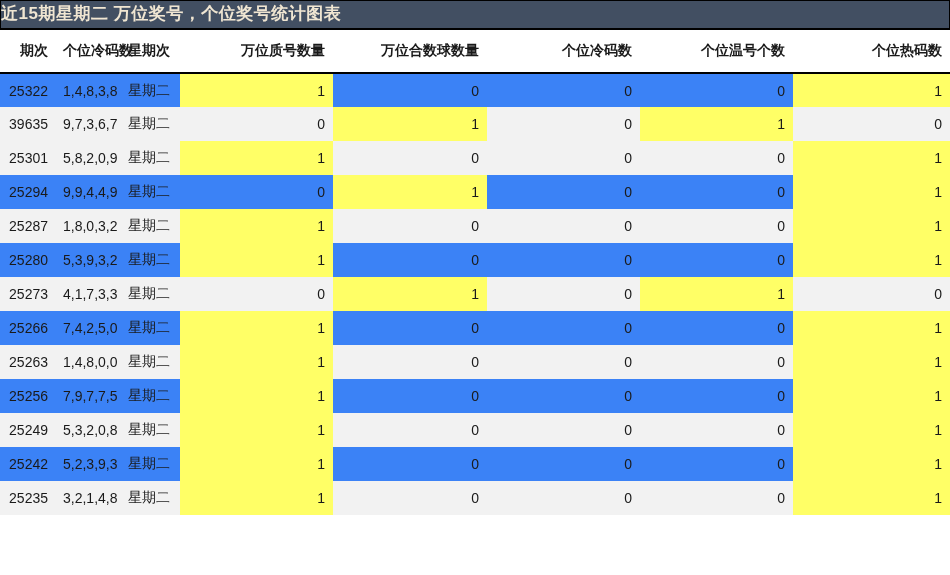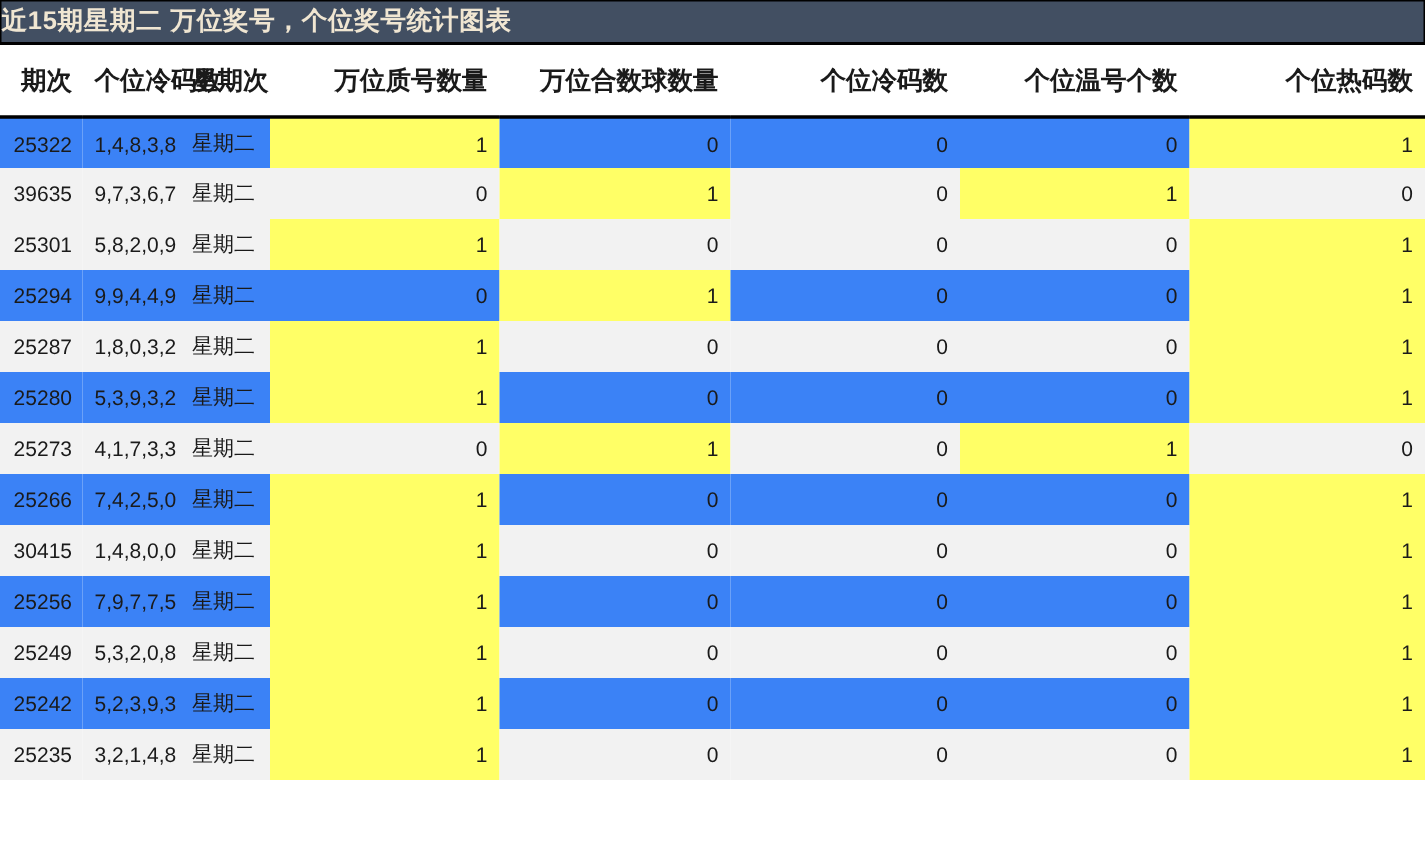--- a/index.html
+++ b/index.html
@@ -39,21 +39,21 @@
   col.w4 { width: 154px; }
   col.w5 { width: 153px; }
   col.w6 { width: 153px; }
   col.w7 { width: 157px; }
   thead th {
     box-sizing: border-box;
     height: 35px;
     padding: 12px;
     background: #ffffff;
     border-bottom: 2px solid #000;
-    font-size: 17px;
+    font-size: 14px;
     font-weight: bold;
     color: #1a1a1a;
     white-space: nowrap;
   }
   tbody td {
     box-sizing: border-box;
     height: 34px;
     padding: 0;
     font-size: 14px;
     color: #1a1a1a;
@@ -171,21 +171,21 @@
         <td class="c0">25266</td>
         <td class="c1">7,4,2,5,0</td>
         <td class="c2">星期二</td>
         <td class="c3 hl">1</td>
         <td class="c4">0</td>
         <td class="c5">0</td>
         <td class="c6">0</td>
         <td class="c7 hl">1</td>
       </tr>
       <tr class="odd">
-        <td class="c0">30415</td>
+        <td class="c0">25263</td>
         <td class="c1">1,4,8,0,0</td>
         <td class="c2">星期二</td>
         <td class="c3 hl">1</td>
         <td class="c4">0</td>
         <td class="c5">0</td>
         <td class="c6">0</td>
         <td class="c7 hl">1</td>
       </tr>
       <tr class="even">
         <td class="c0">25256</td>

